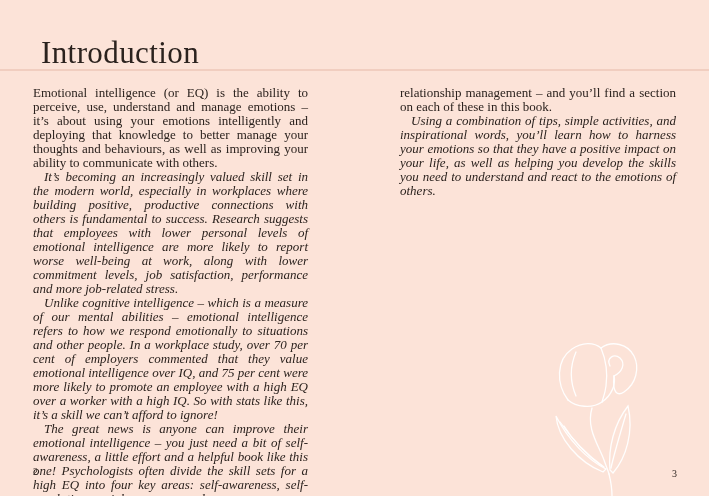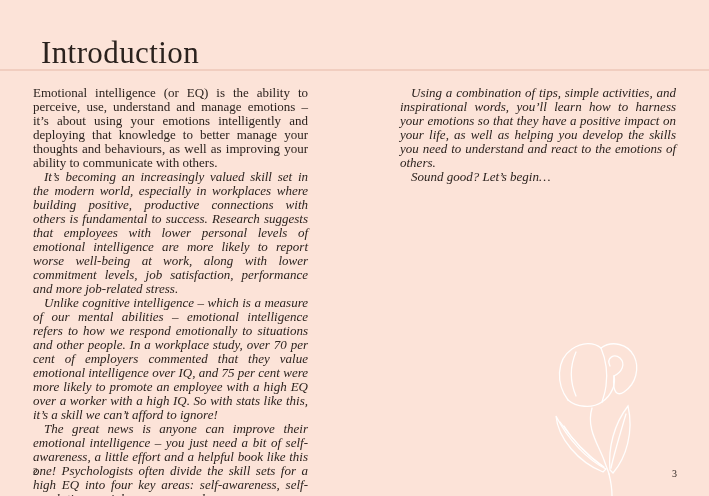--- a/index.html
+++ b/index.html
@@ -58,22 +58,22 @@
   <div class="divider"></div>
 
   <div class="col col-left">
     <p>Emotional intelligence (or EQ) is the ability to perceive, use, understand and manage emotions – it’s about using your emotions intelligently and deploying that knowledge to better manage your thoughts and behaviours, as well as improving your ability to communicate with others.</p>
     <p class="indent">It’s becoming an increasingly valued skill set in the modern world, especially in workplaces where building positive, productive connections with others is fundamental to success. Research suggests that employees with lower personal levels of emotional intelligence are more likely to report worse well-being at work, along with lower commitment levels, job satisfaction, performance and more job-related stress.</p>
     <p class="indent">Unlike cognitive intelligence – which is a measure of our mental abilities – emotional intelligence refers to how we respond emotionally to situations and other people. In a workplace study, over 70 per cent of employers commented that they value emotional intelligence over IQ, and 75 per cent were more likely to promote an employee with a high EQ over a worker with a high IQ. So with stats like this, it’s a skill we can’t afford to ignore!</p>
     <p class="indent">The great news is anyone can improve their emotional intelligence – you just need a bit of self-awareness, a little effort and a helpful book like this one! Psychologists often divide the skill sets for a high EQ into four key areas: self-awareness, self-regulation, social awareness and</p>
   </div>
 
   <div class="col col-right">
+    <p>relationship management – and you’ll find a section on each of these in this book.</p>
     <p class="indent">Using a combination of tips, simple activities, and inspirational words, you’ll learn how to harness your emotions so that they have a positive impact on your life, as well as helping you develop the skills you need to understand and react to the emotions of others.</p>
-    <p class="indent">Sound good? Let’s begin…</p>
   </div>
 
   <div class="pagenum pagenum-left">2</div>
   <div class="pagenum pagenum-right">3</div>
 
   <svg class="flower" viewBox="0 0 120 160" aria-hidden="true">
 
     <path d="M 20 64 C 8 48, 8 24, 24 13 C 34 6, 46 6, 53 12"></path>
     <path d="M 20 64 C 28 71, 44 73, 54 66 C 64 59, 68 48, 66 40"></path>
     <path d="M 53 12 C 64 4, 80 8, 86 20 C 92 32, 88 48, 76 56 C 70 60, 64 58, 66 40"></path>

